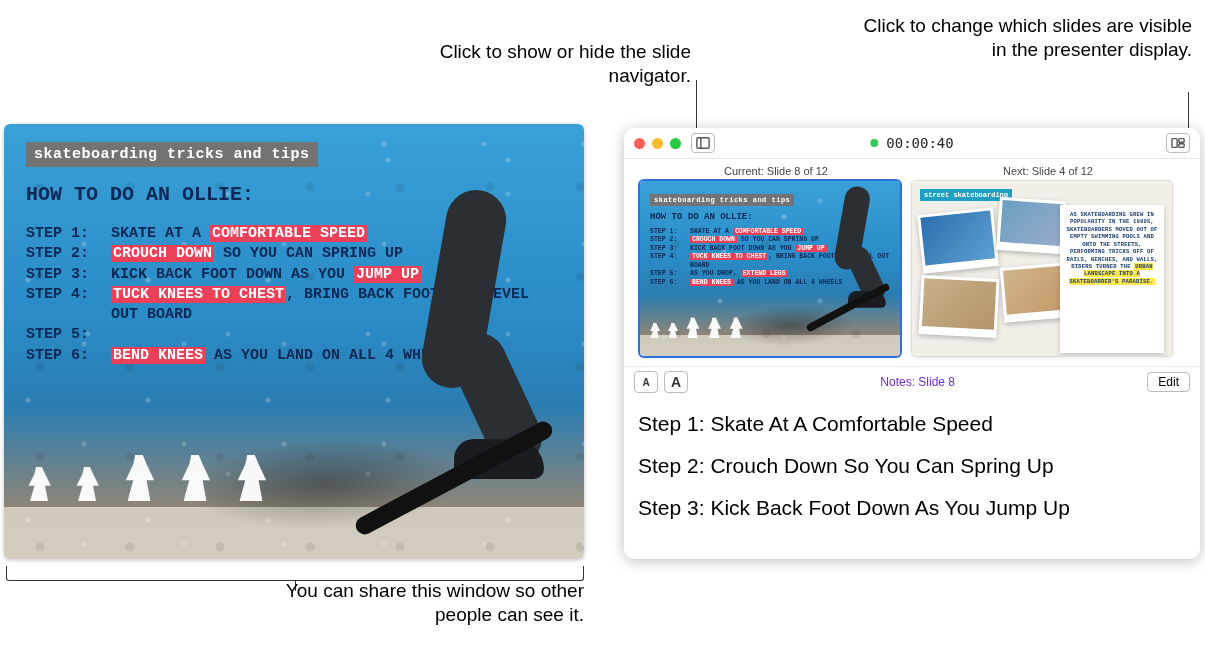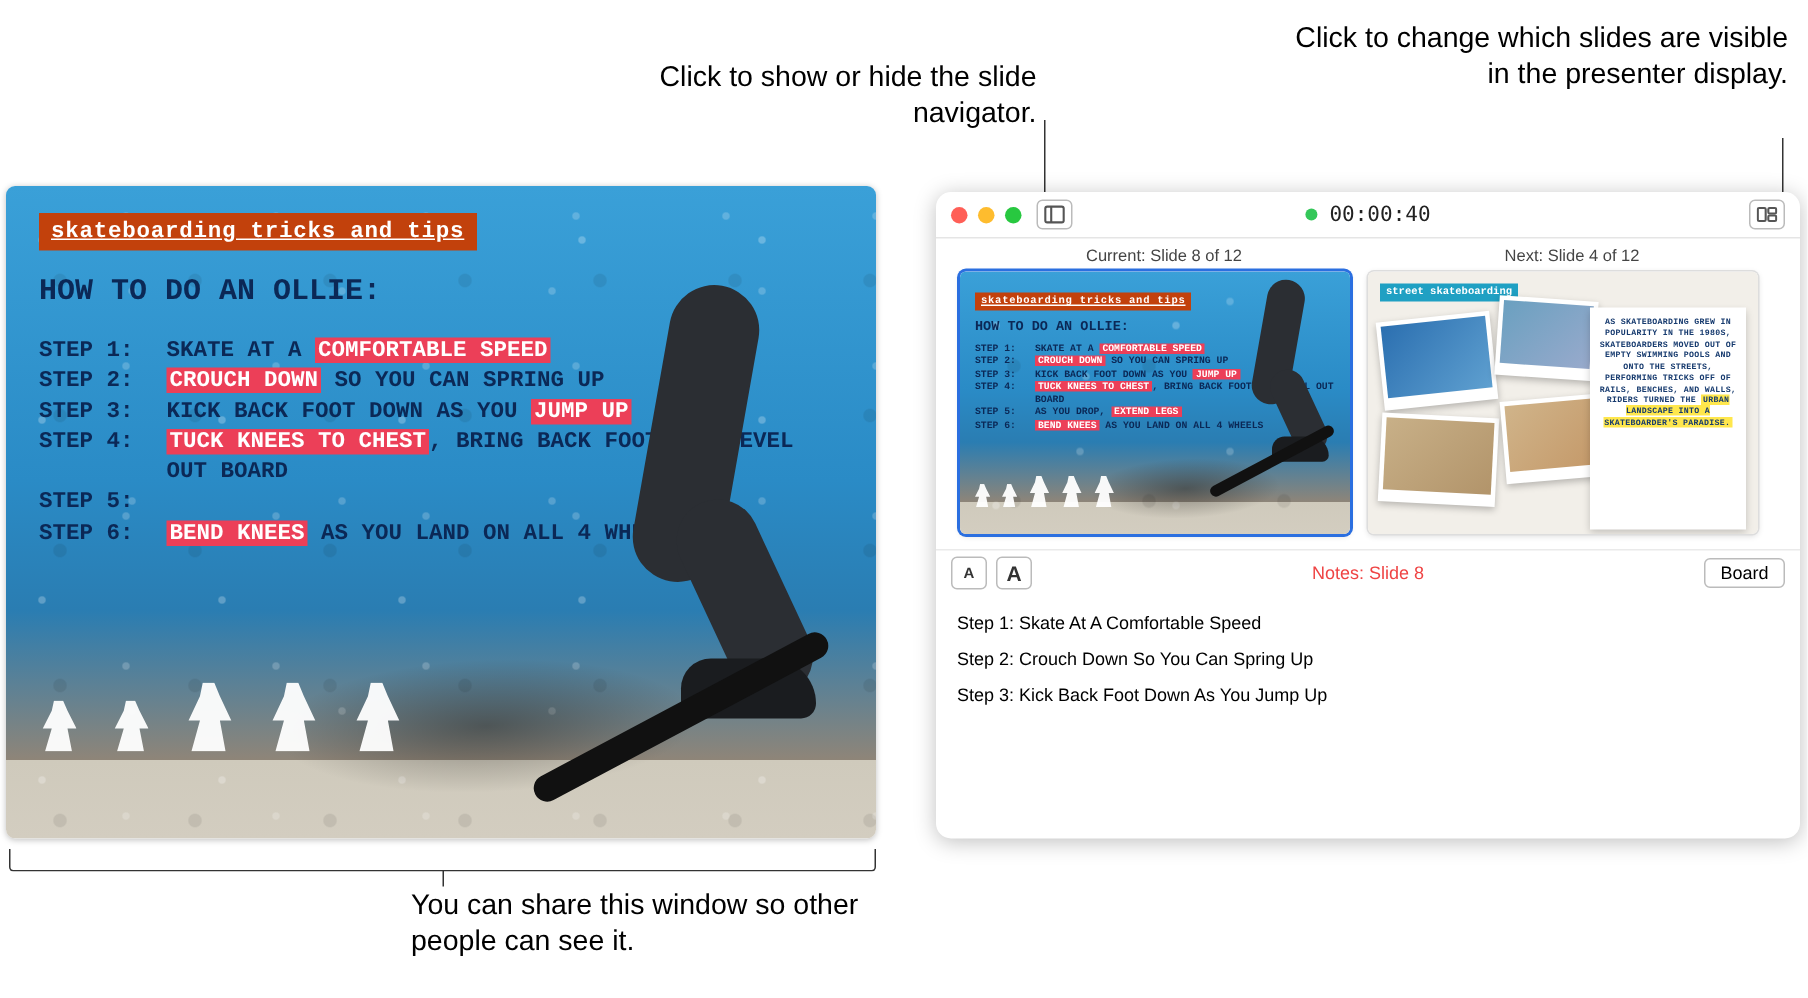--- a/index.html
+++ b/index.html
@@ -52,27 +52,26 @@
   }
   .slide-texts {
     position: relative;
     padding: 18px 22px;
     font-family: "Courier New", monospace;
     color: #0b2856;
     font-weight: 700;
   }
   .badge {
     display: inline-block;
-    background: #c2410c;
+    background: #737373;
     color: #fff;
     padding: 4px 8px;
     font-size: 15px;
     margin-bottom: 16px;
     letter-spacing: .5px;
-    text-decoration: underline;
   }
   .title {
     font-size: 20px;
     margin-bottom: 18px;
   }
   .steps {
     font-size: 15px;
     line-height: 1.35;
   }
   .step-row { display:flex; }
@@ -229,25 +228,25 @@
     display:flex;align-items:center;padding:4px 10px;gap:6px;
     border-top:1px solid #eaeaea;
   }
   .font-btn{
     border:1px solid #bbb;border-radius:4px;background:#fff;height:20px;
     display:flex;align-items:center;justify-content:center;cursor:pointer;
     font-weight:600;color:#333;
   }
   .font-btn.small{width:22px;font-size:10px;}
   .font-btn.big{width:22px;font-size:14px;}
-  .notes-title{flex:1;text-align:center;font-size:12px;color:#ef4444;}
+  .notes-title{flex:1;text-align:center;font-size:12px;color:#6d28d9;}
   .edit-btn{border:1px solid #bbb;border-radius:4px;background:#fff;padding:2px 10px;font-size:12px;cursor:pointer;}
   .notes-list{
     padding:6px 14px 10px;
-    font-size:12px;color:#000;line-height:2.0;
+    font-size:21px;color:#000;line-height:2.0;
     overflow:hidden;
   }
 </style>
 </head>
 <body>
 
 <div class="annotation" style="left:416px;top:40px;width:275px;">Click to show or hide the slide navigator.</div>
 <div class="leader" style="left:696px;top:80px;height:52px;"></div>
 
 <div class="annotation" style="left:862px;top:14px;width:330px;">Click to change which slides are visible in the presenter display.</div>
@@ -294,21 +293,21 @@
   </div>
   <div class="board">
     <div class="leg l1"></div>
       <div class="leg l2"></div>
       <div class="shoe s1"></div>
       <div class="deck"></div>
   </div>
 </div>
 
 <div class="bracket"></div>
-<div class="annotation" style="left:274px;top:592px;width:310px;text-align:left;">You can share this window so other people can see it.</div>
+<div class="annotation" style="left:274px;top:579px;width:310px;text-align:right;">You can share this window so other people can see it.</div>
 
 <div class="presenter">
   <div class="p-toolbar">
     <div class="traffic">
       <div class="tl red"></div>
       <div class="tl yellow"></div>
       <div class="tl green"></div>
     </div>
     <div class="tb-btn">
       <svg viewBox="0 0 16 16">
@@ -402,20 +401,20 @@
           <span>AS SKATEBOARDING GREW IN POPULARITY IN THE 1980S, SKATEBOARDERS MOVED OUT OF EMPTY SWIMMING POOLS AND ONTO THE STREETS, PERFORMING TRICKS OFF OF RAILS, BENCHES, AND WALLS, RIDERS TURNED THE </span><span class="yl">URBAN LANDSCAPE INTO A SKATEBOARDER'S PARADISE.</span>
         </div>
       </div>
     </div>
   </div>
 
   <div class="notes-bar">
     <div class="font-btn small">A</div>
     <div class="font-btn big">A</div>
     <div class="notes-title">Notes: Slide 8</div>
-    <div class="edit-btn">Board</div>
+    <div class="edit-btn">Edit</div>
   </div>
   <div class="notes-list">
     <div>Step 1: Skate At A Comfortable Speed</div>
     <div>Step 2: Crouch Down So You Can Spring Up</div>
     <div>Step 3: Kick Back Foot Down As You Jump Up</div>
   </div>
 </div>
 
 </body></html>

